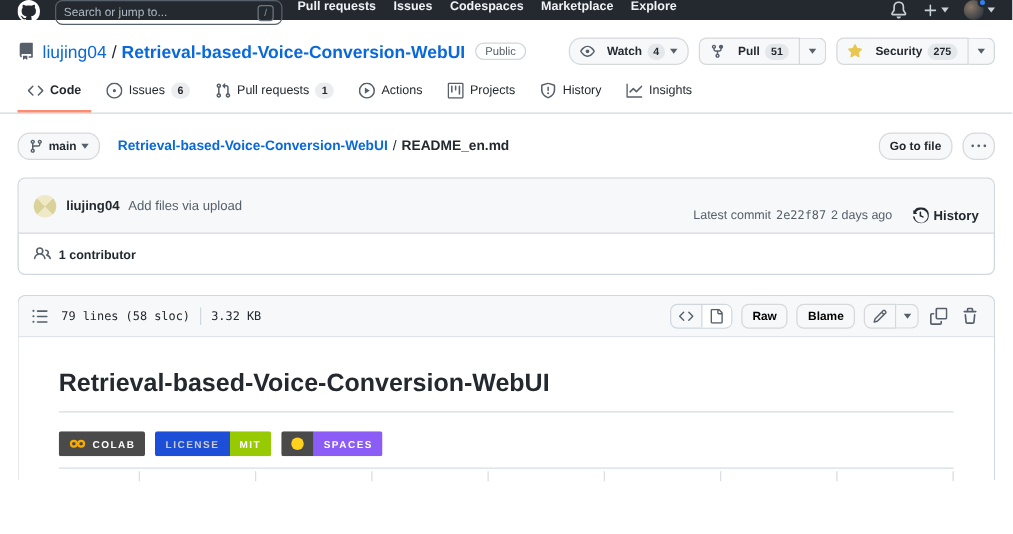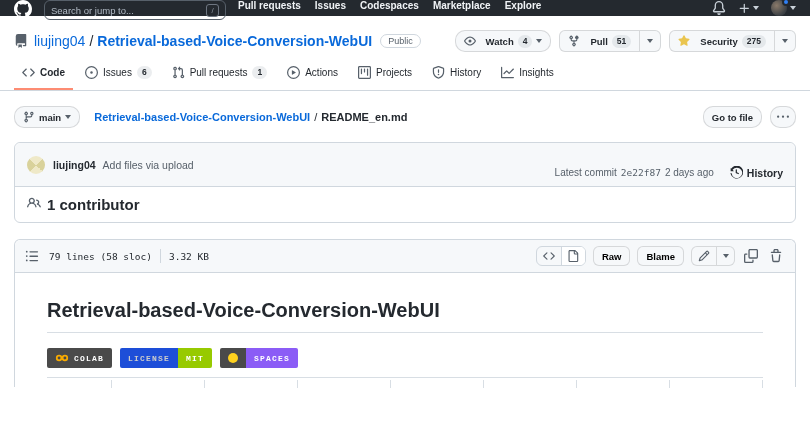--- a/index.html
+++ b/index.html
@@ -70,22 +70,22 @@
   .commit-avatar { width:18px; height:18px; border-radius:50%; margin-right:8px;
     background:
       conic-gradient(from 45deg, #d9d29b 0 25%, #efe9c8 0 50%, #d9d29b 0 75%, #efe9c8 0 100%); }
   .commit-author { font-size:10.5px; font-weight:700; cursor:pointer; }
   .commit-msg { font-size:10.5px; color:#57606a; margin-left:7px; cursor:pointer; }
   .commit-meta { margin-left:auto; display:flex; align-items:center; gap:4px;
     font-size:10px; color:#57606a;margin-top:16px; }
   .commit-hash { font-family:"DejaVu Sans Mono", monospace; font-size:9.5px; cursor:pointer; }
   .history-link { display:flex; align-items:center; gap:4px; margin-left:12px;
     font-size:10.5px; font-weight:700; color:#24292f; cursor:pointer; }
-  .contrib-row { display:flex; align-items:flex-start; gap:6px; padding:9px 12px;
-    border-top:1px solid #d0d7de; font-size:15px; font-weight:600; }
+  .contrib-row { display:flex; align-items:flex-end; gap:6px; padding:9px 12px;
+    border-top:1px solid #d0d7de; font-size:10px; font-weight:600; }
   .contrib-row .octicon { color:#57606a; }
 
   
   .file-box { margin-top:16px; border-radius:6px 6px 0 0; border-bottom:none; }
   .file-head { display:flex; align-items:center; background:#f6f8fa; padding:6px 10px;
     border-bottom:1px solid #d0d7de; border-radius:6px 6px 0 0; }
   .file-head .octicon { color:#57606a; }
   .file-meta { display:flex; align-items:center; margin-left:10px; gap:8px;
     font-family:"DejaVu Sans Mono", monospace; font-size:9.5px; color:#24292f; }
   .meta-divider { width:1px; height:14px; background:#d0d7de; }
@@ -110,21 +110,21 @@
   .readme-title { font-size:20px; font-weight:700; padding-bottom:10px;
     border-bottom:1px solid #d8dee4; }
 
   .badge { display:inline-flex; height:24px; margin-top:13px; cursor:pointer; }
   .badge-left, .badge-right { display:flex; align-items:center; color:#fff;
     font-size:8px; font-weight:700; letter-spacing:1.8px; padding:0 10px; }
   .badge-right { padding:0 9px; }
   .badge-row { display:flex; gap:8px; margin-top:15px; }
   .shield { display:inline-flex; height:20px; border-radius:2px; overflow:hidden; cursor:pointer; }
   .shield-seg { display:flex; align-items:center; gap:5px; padding:3px 8px; color:#fff;
-    font-size:8px; font-weight:700; letter-spacing:1.2px;font-family:Liberation Mono, monospace; }
+    font-size:8px; font-weight:700; letter-spacing:1.2px; }
   .shield-seg .muted { color:#ccc; }
   .hf-face { width:10px; height:10px; border-radius:50%; background:#ffd21e; display:inline-block; }
 
   .cut-table { margin-top:9px; border-top:1px solid #d8dee4; position:relative; height:10px; }
   .cut-table i { position:absolute; top:2px; width:1px; height:8px; background:#d8dee4; }
 
   .heart { font-size:10px; letter-spacing:0; }
 </style>
 </head>
 <body>

